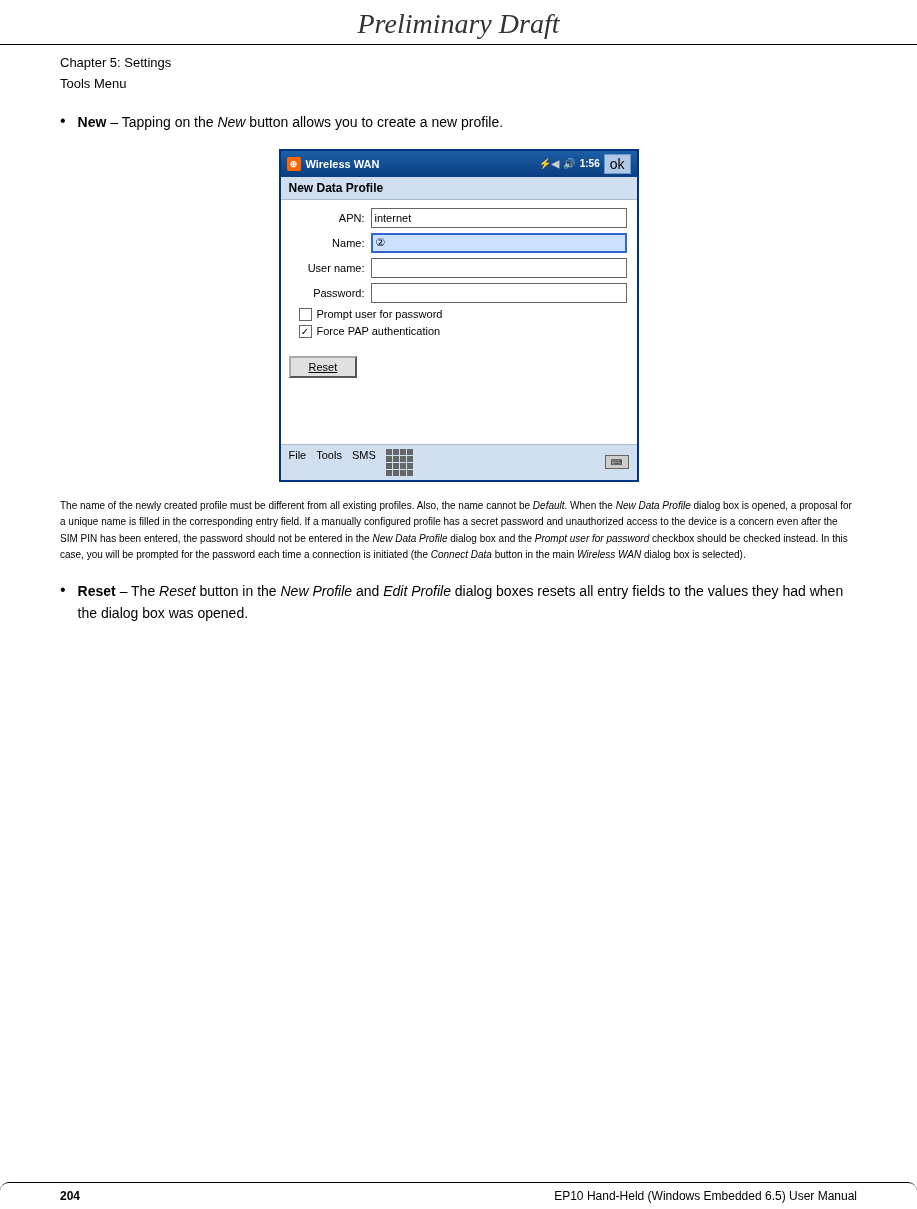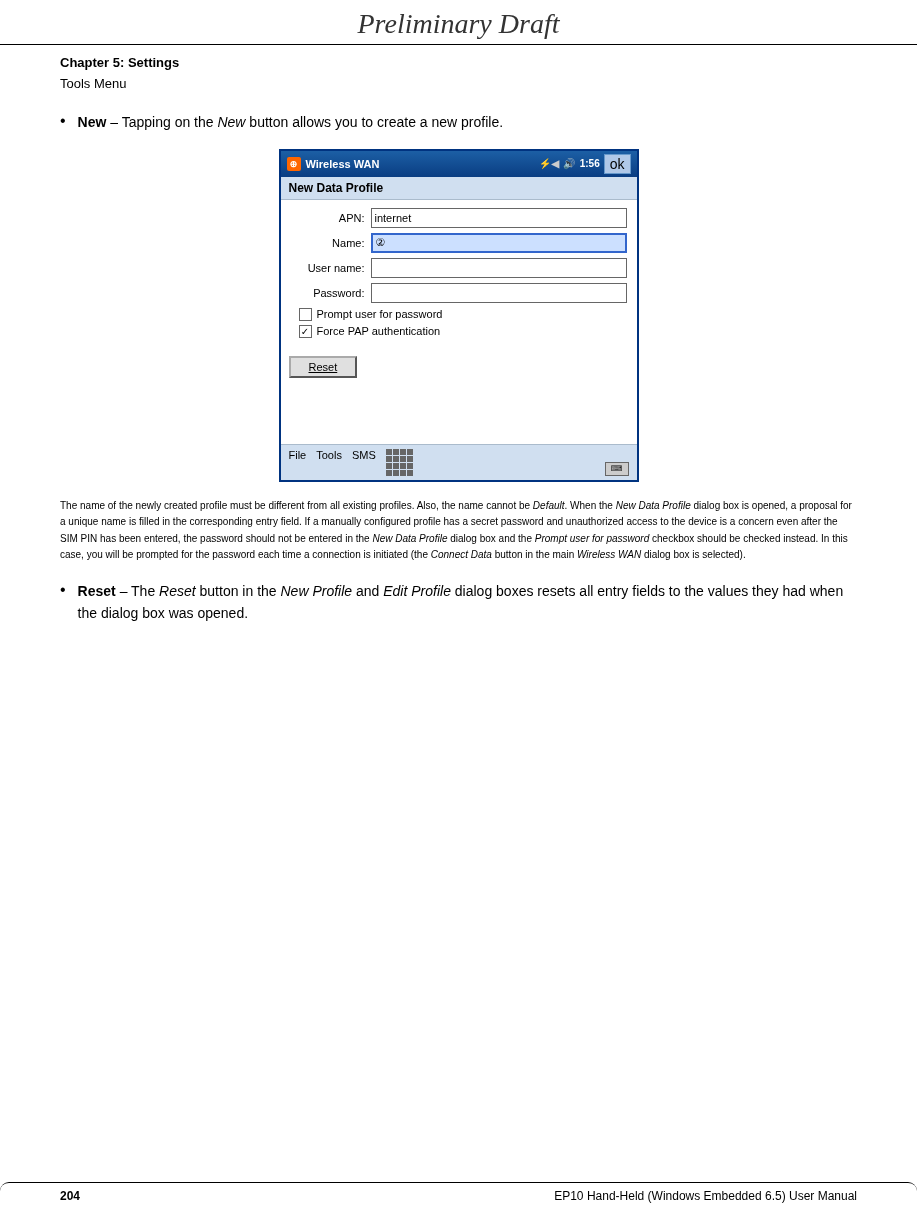--- a/index.html
+++ b/index.html
@@ -26,21 +26,21 @@
       font-family: Georgia, serif;
     }
 
     
     .chapter-info {
       padding: 8px 60px 0 60px;
       font-size: 13px;
       line-height: 1.6;
     }
     .chapter-info .chapter-line {
-      font-weight: bold;
+      font-weight: normal;
     }
 
     
     .content {
       padding: 16px 60px 30px 60px;
     }
 
     
     .bullet-item {
       display: flex;
@@ -211,21 +211,21 @@
 
     .dialog-spacer {
       background: #ffffff;
       height: 60px;
     }
 
     .dialog-bottombar {
       background: #d0dff0;
       padding: 4px 8px;
       display: flex;
-      align-items: flex-end;
+      align-items: center;
       justify-content: space-between;
       border-top: 1px solid #aabbcc;
       font-size: 11px;
     }
     .bottombar-menu {
       display: flex;
       gap: 10px;
       font-size: 11px;
     }
     .bottombar-grid {

